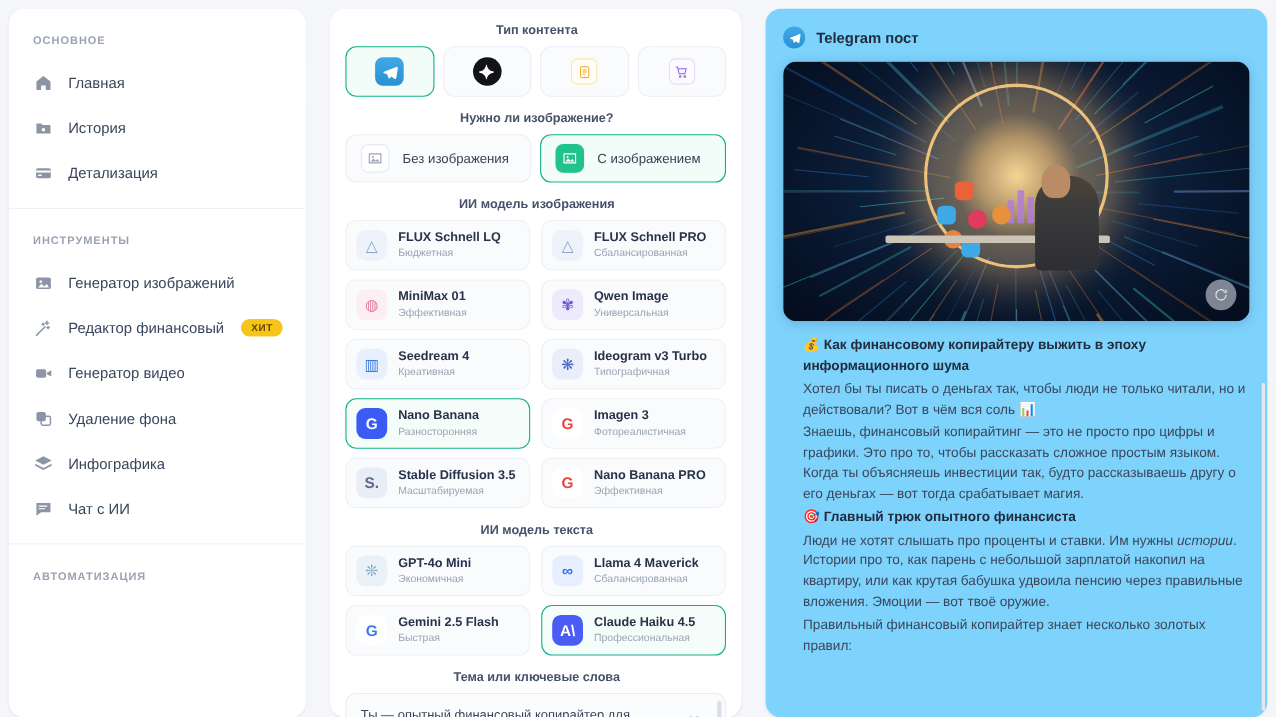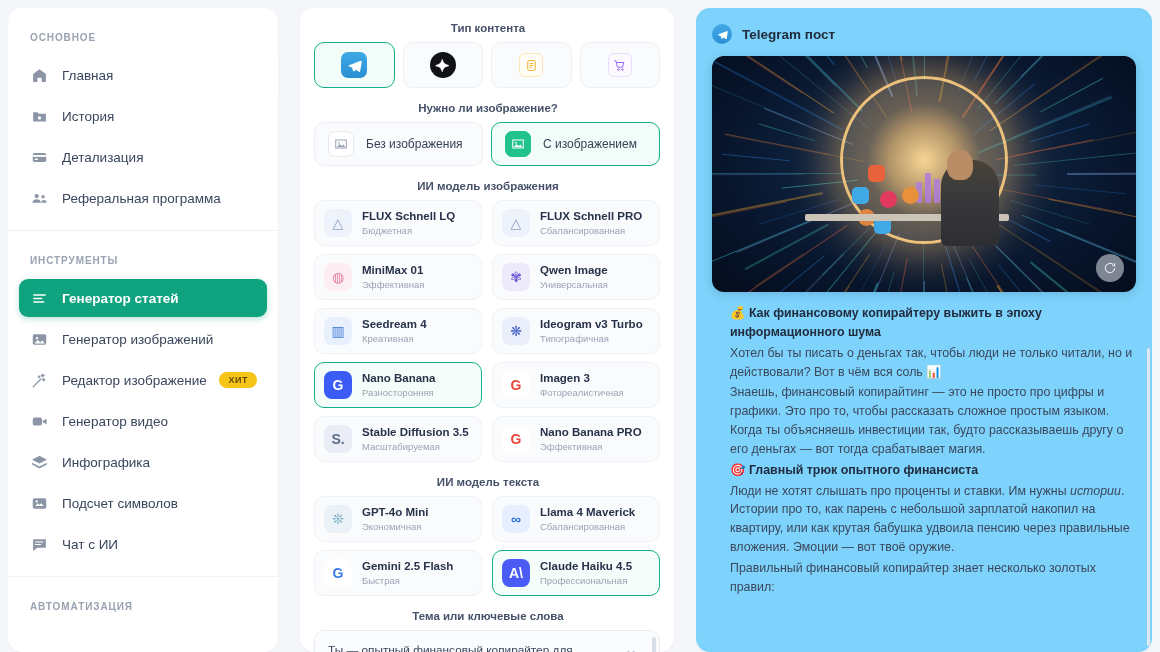--- a/index.html
+++ b/index.html
@@ -248,88 +248,69 @@
           <div class="side-item">
             <span class="ico">
               <svg viewBox="0 0 24 24" fill="currentColor">
                 <rect x="2.5" y="5.5" width="19" height="13" rx="2.5"></rect>
                 <rect x="2.5" y="8.5" width="19" height="2.6" fill="#fff"></rect>
                 <rect x="5" y="13.5" width="5" height="2" rx="1" fill="#fff"></rect>
               </svg>
             </span>
             <span>Детализация</span>
           </div>
-          <div class="side-item">
-            <span class="ico">
-              <svg viewBox="0 0 24 24" fill="currentColor">
-                <circle cx="8" cy="8.5" r="3"></circle>
-                <circle cx="17" cy="9.5" r="2.4"></circle>
-                <path d="M2 18c0-3.2 2.7-5 6-5s6 1.8 6 5zM14.5 18c0-2.4 1.4-4 4-4 2 0 3.5 1.2 3.5 4z"></path>
-              </svg>
-            </span>
-            <span>Реферальная программа</span>
-          </div>
         </div>
         <div class="side-section">
           <div class="side-head">ИНСТРУМЕНТЫ</div>
-          <div class="side-item active">
-            <span class="ico">
-              <svg viewBox="0 0 24 24" fill="none" stroke="currentColor" stroke-width="2" stroke-linecap="round">
-                <path d="M4 7h16M4 12h11M4 17h14"></path>
-              </svg>
-            </span>
-            <span>Генератор статей</span>
-          </div>
           <div class="side-item">
             <span class="ico">
               <svg viewBox="0 0 24 24" fill="currentColor">
                 <rect x="2.5" y="4.5" width="19" height="15" rx="2.5"></rect>
                 <circle cx="8.5" cy="10" r="1.7" fill="#fff"></circle>
                 <path d="M5 17.5l4.5-5 3.5 3.6L16 13l3.3 4.5z" fill="#fff"></path>
               </svg>
             </span>
             <span>Генератор изображений</span>
           </div>
           <div class="side-item">
             <span class="ico">
               <svg viewBox="0 0 24 24" fill="none" stroke="currentColor" stroke-width="1.9" stroke-linecap="round">
                 <path d="M3 21 14 10"></path>
                 <path d="M16.5 3v4M14.5 5h4M18 9.5v3M16.5 11h3M11.5 5.5v2.5M10.3 6.8h2.5"></path>
               </svg>
             </span>
-            <span>Редактор изображение</span>
+            <span>Редактор финансовый</span>
             <span class="badge-hit">ХИТ</span>
           </div>
           <div class="side-item">
             <span class="ico">
               <svg viewBox="0 0 24 24" fill="currentColor">
                 <rect x="2.5" y="6.5" width="13" height="11" rx="2.5"></rect>
                 <path d="M16.5 11 22 8v8l-5.5-3z"></path>
               </svg>
             </span>
             <span>Генератор видео</span>
           </div>
           <div class="side-item">
             <span class="ico">
+              <svg viewBox="0 0 24 24" fill="none" stroke="currentColor" stroke-width="1.9">
+                <rect x="3" y="3.5" width="12" height="12" rx="2.2" fill="currentColor" stroke="none"></rect>
+                <rect x="9" y="9" width="12" height="11.5" rx="2.2"></rect>
+              </svg>
+            </span>
+            <span>Удаление фона</span>
+          </div>
+          <div class="side-item">
+            <span class="ico">
               <svg viewBox="0 0 24 24" fill="currentColor">
                 <path d="M12 2.5 22.5 8 12 13.5 1.5 8z"></path>
                 <path d="M1.5 12.2 12 17.7l10.5-5.5 0 2.6L12 20.3 1.5 14.8z"></path>
               </svg>
             </span>
             <span>Инфографика</span>
-          </div>
-          <div class="side-item">
-            <span class="ico">
-              <svg viewBox="0 0 24 24" fill="currentColor">
-                <rect x="2.5" y="4.5" width="19" height="15" rx="2.5"></rect>
-                <path d="M6 15.5l3.5-4 2.5 2.6 2.5-2.6 3.5 4z" fill="#fff"></path>
-                <circle cx="8" cy="9" r="1.5" fill="#fff"></circle>
-              </svg>
-            </span>
-            <span>Подсчет символов</span>
           </div>
           <div class="side-item">
             <span class="ico">
               <svg viewBox="0 0 24 24" fill="currentColor">
                 <path d="M3 4.5h18v12H9l-6 4.5z"></path>
                 <path d="M6.5 8.5h10M6.5 12h7" stroke="#fff" stroke-width="1.6" stroke-linecap="round" fill="none"></path>
               </svg>
             </span>
             <span>Чат с ИИ</span>
           </div>

